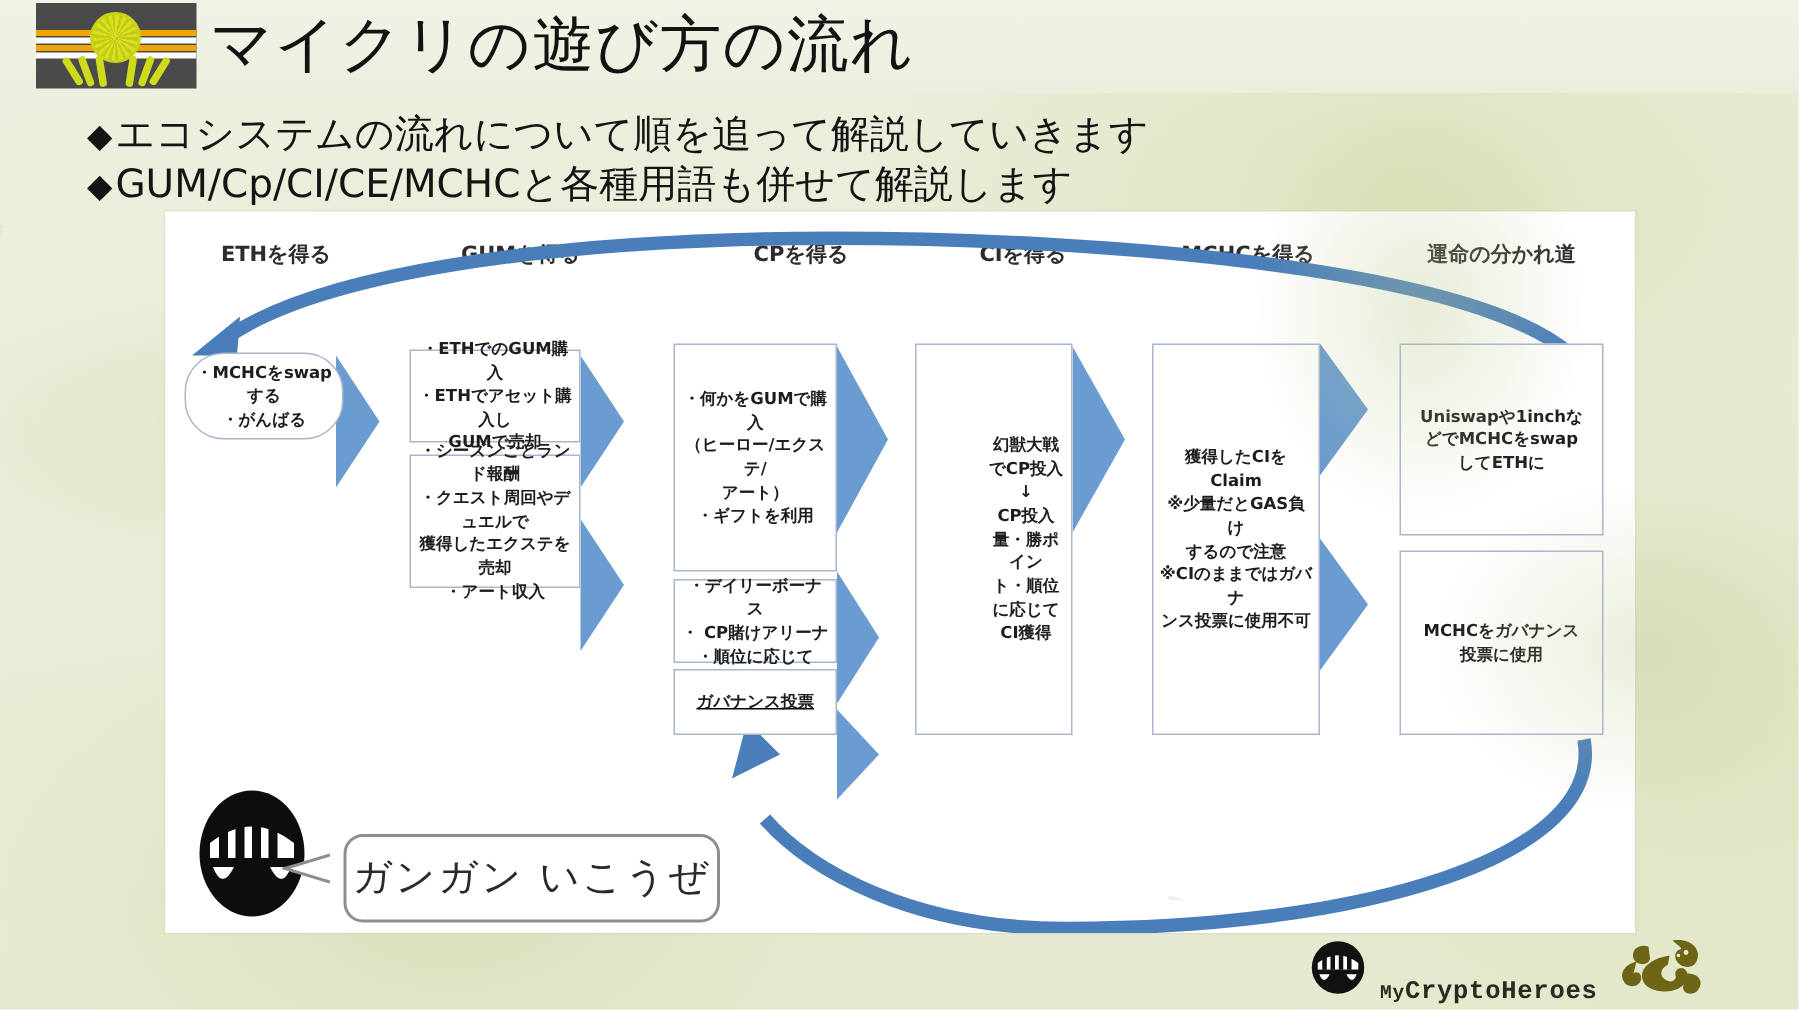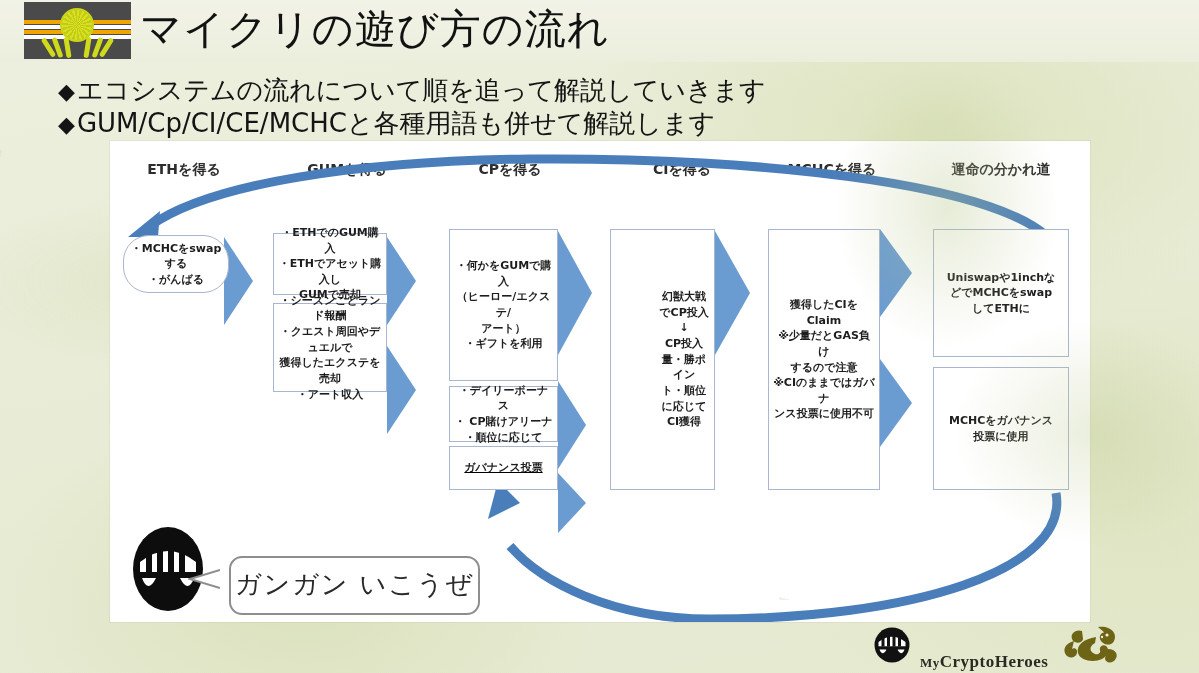--- a/index.html
+++ b/index.html
@@ -85,21 +85,21 @@
   .bubble{position:absolute;left:108px;top:415px;width:247px;height:55px;border:2px solid #8e8e8e;
     border-radius:13px;background:#fff;margin-left:11px;}
   .bubble .btxt{position:absolute;left:0;top:9px;width:247px;text-align:center;font-size:26px;color:#2a2a2a;
     font-family:"DejaVu Sans","Liberation Sans",sans-serif;letter-spacing:2px;}
   .bubble-tail{position:absolute;left:78px;top:427px;width:32px;height:22px;}
 
   
   .footer{position:absolute;left:874px;top:624px;height:42px;display:flex;align-items:center;gap:10px;}
   .mch-mark{width:36px;height:36px;}
   .mch-word{font-size:17px;font-weight:bold;color:#2a2a22;letter-spacing:.5px;
-    font-family:Liberation Serif, serif;margin-top:33px;}
+    font-family:Liberation Mono, monospace;margin-top:33px;}
   .mch-word .sm{font-size:13px;}
   .dragon{width:62px;height:40px;}
 </style>
 </head>
 <body>
 
 <div id="slide">
 
   <div class="header-strip"></div>
   <div class="header-logo">
@@ -125,21 +125,21 @@
     </div>
     <div class="bullet">
       <span class="dia">◆</span><span>GUM/Cp/CI/CE/MCHCと各種用語も併せて解説します</span>
     </div>
   </div>
 
   <div id="panel">
 
     <div class="col-head" style="left:74px;">ETHを得る</div>
     <div class="col-head" style="left:237px;">GUMを得る</div>
-    <div class="col-head" style="left:400px;">CPを得る</div>
+    <div class="col-head" style="left:424px;">CPを得る</div>
     <div class="col-head" style="left:572px;">CIを得る</div>
     <div class="col-head" style="left:722px;">MCHCを得る</div>
     <div class="col-head" style="left:891px;">運命の分かれ道</div>
 
     <svg id="arrows" viewBox="0 0 980 481">
 
       <path d="M952,117 C 930,42 640,16 420,18 C 250,20 100,42 40,85" fill="none" stroke="#4a7ebb" stroke-width="9" stroke-linecap="butt"></path>
       <path d="M18,96 L50,70 L48,96 Z" fill="#4a7ebb"></path>
 
       <path d="M946,352 C 960,430 800,478 600,478 C 500,478 430,440 400,405" fill="none" stroke="#4a7ebb" stroke-width="9" stroke-linecap="butt"></path>

